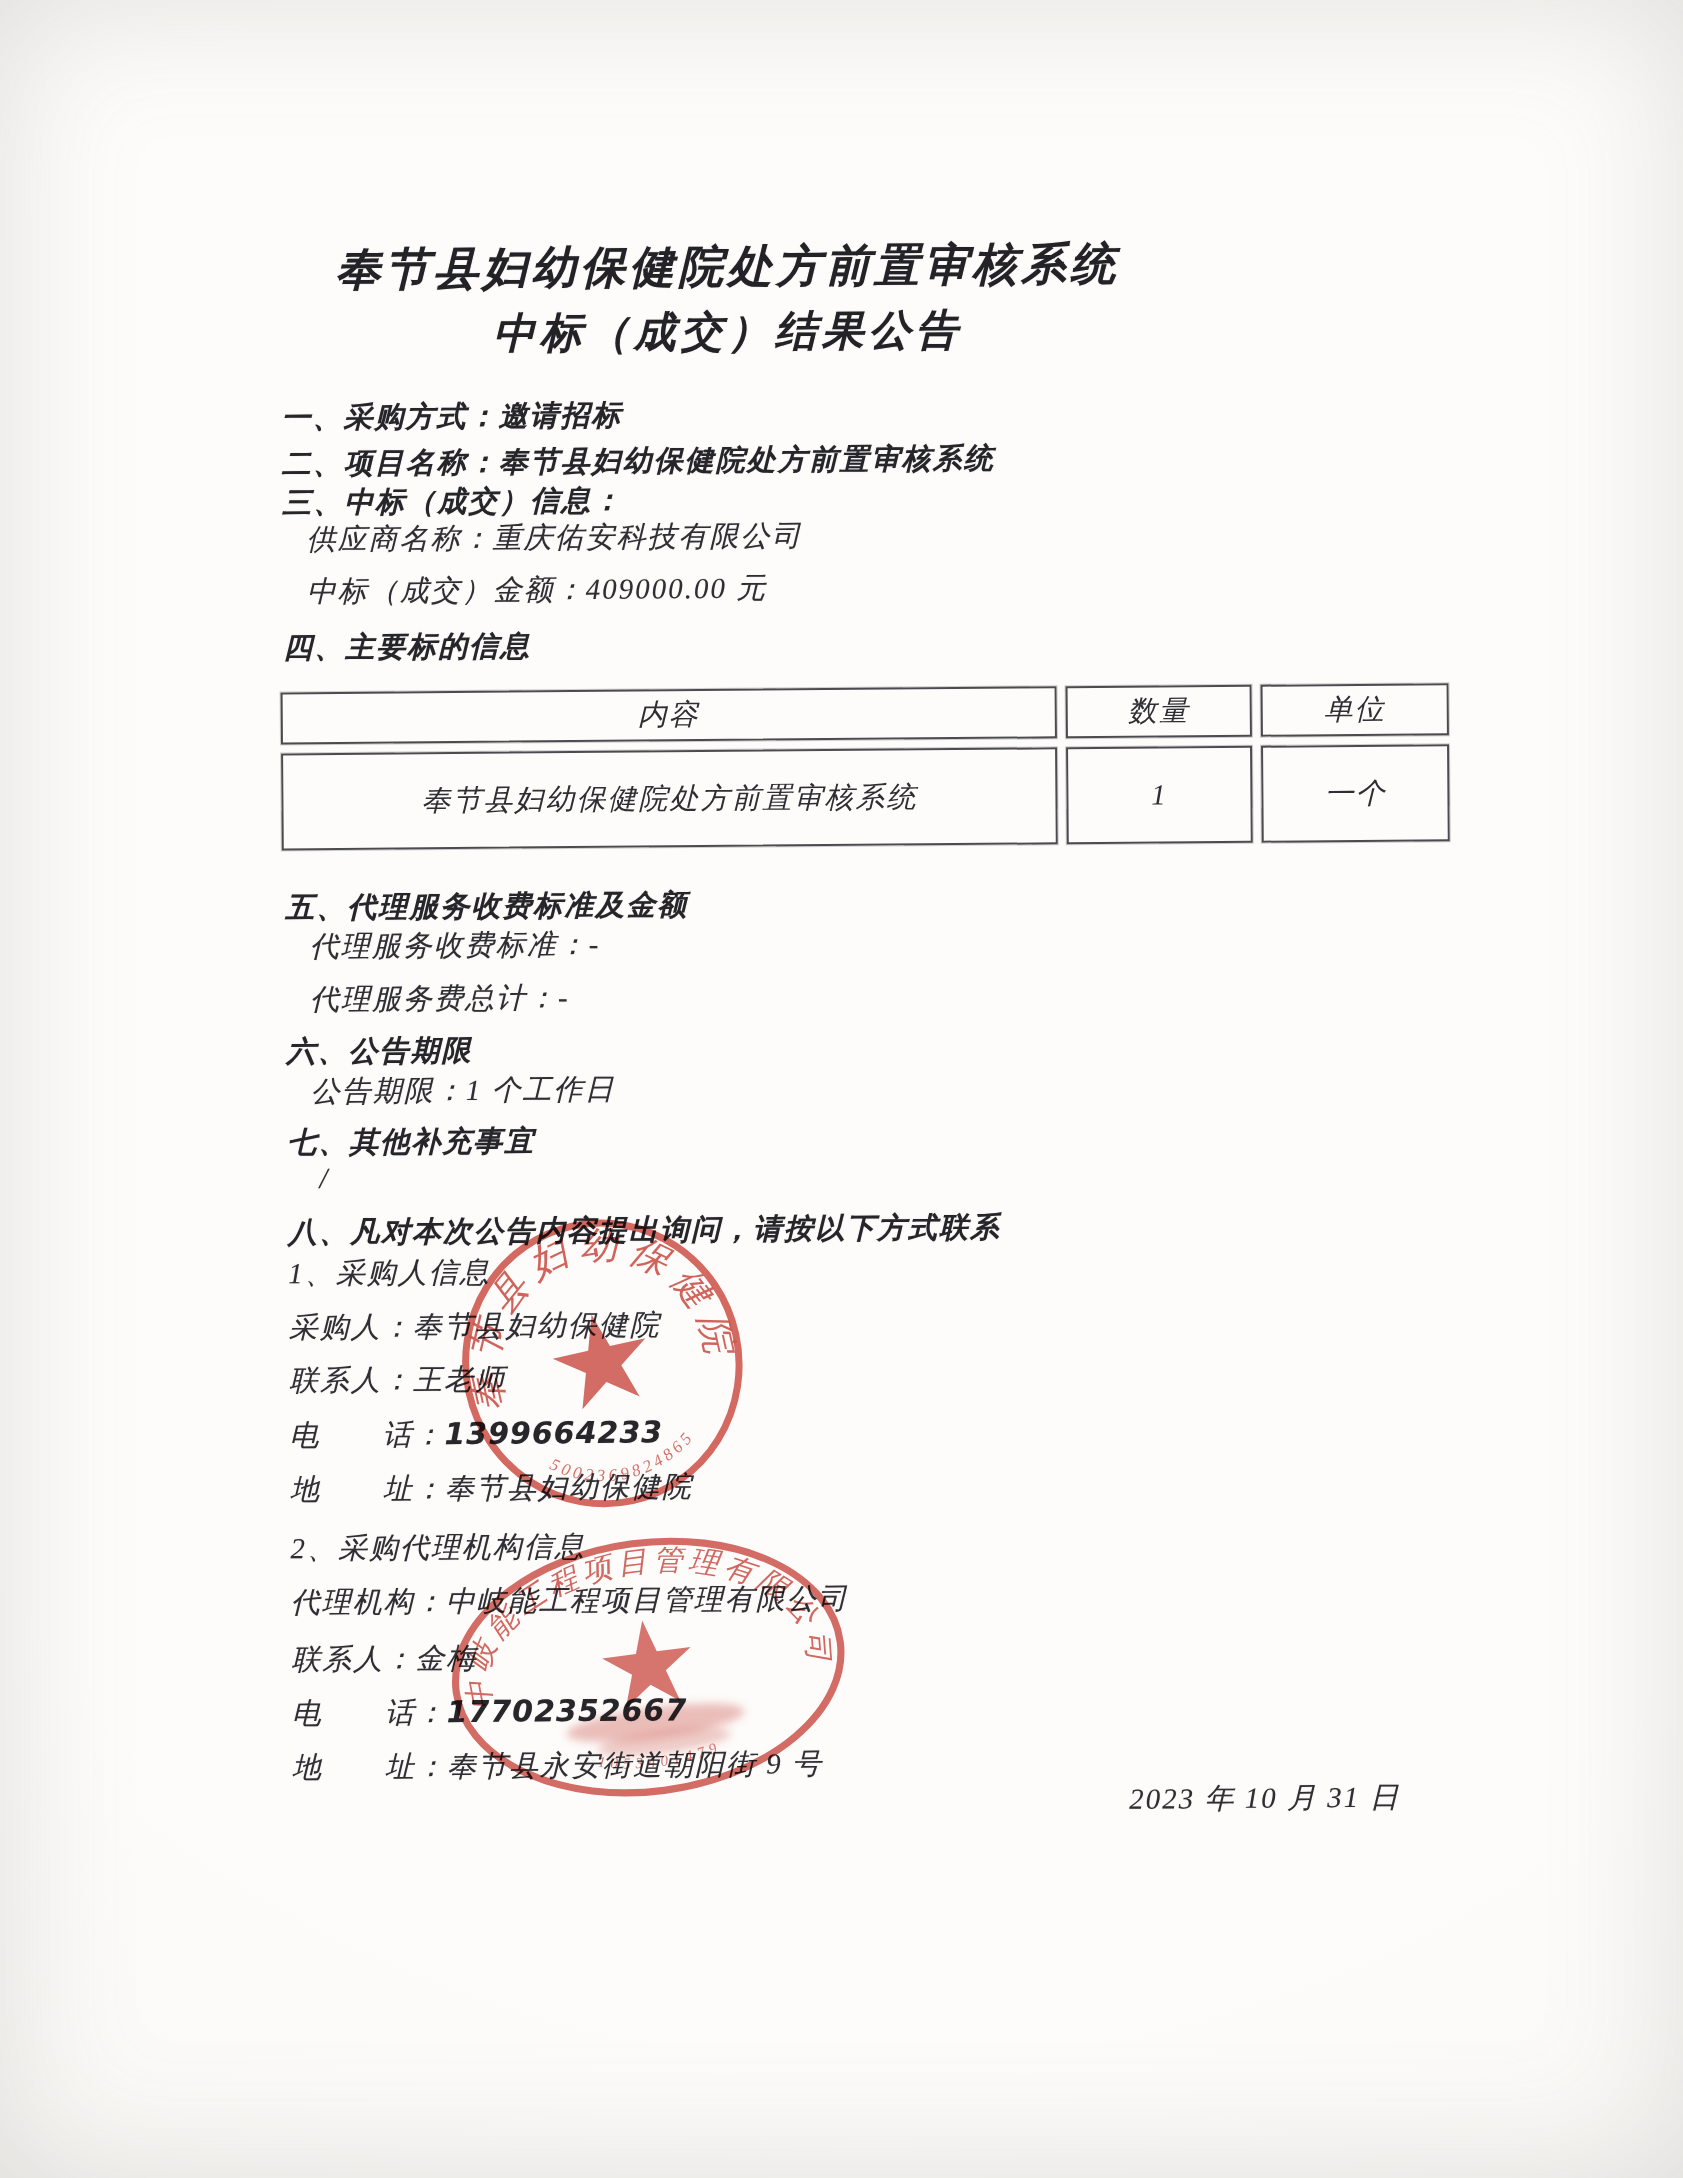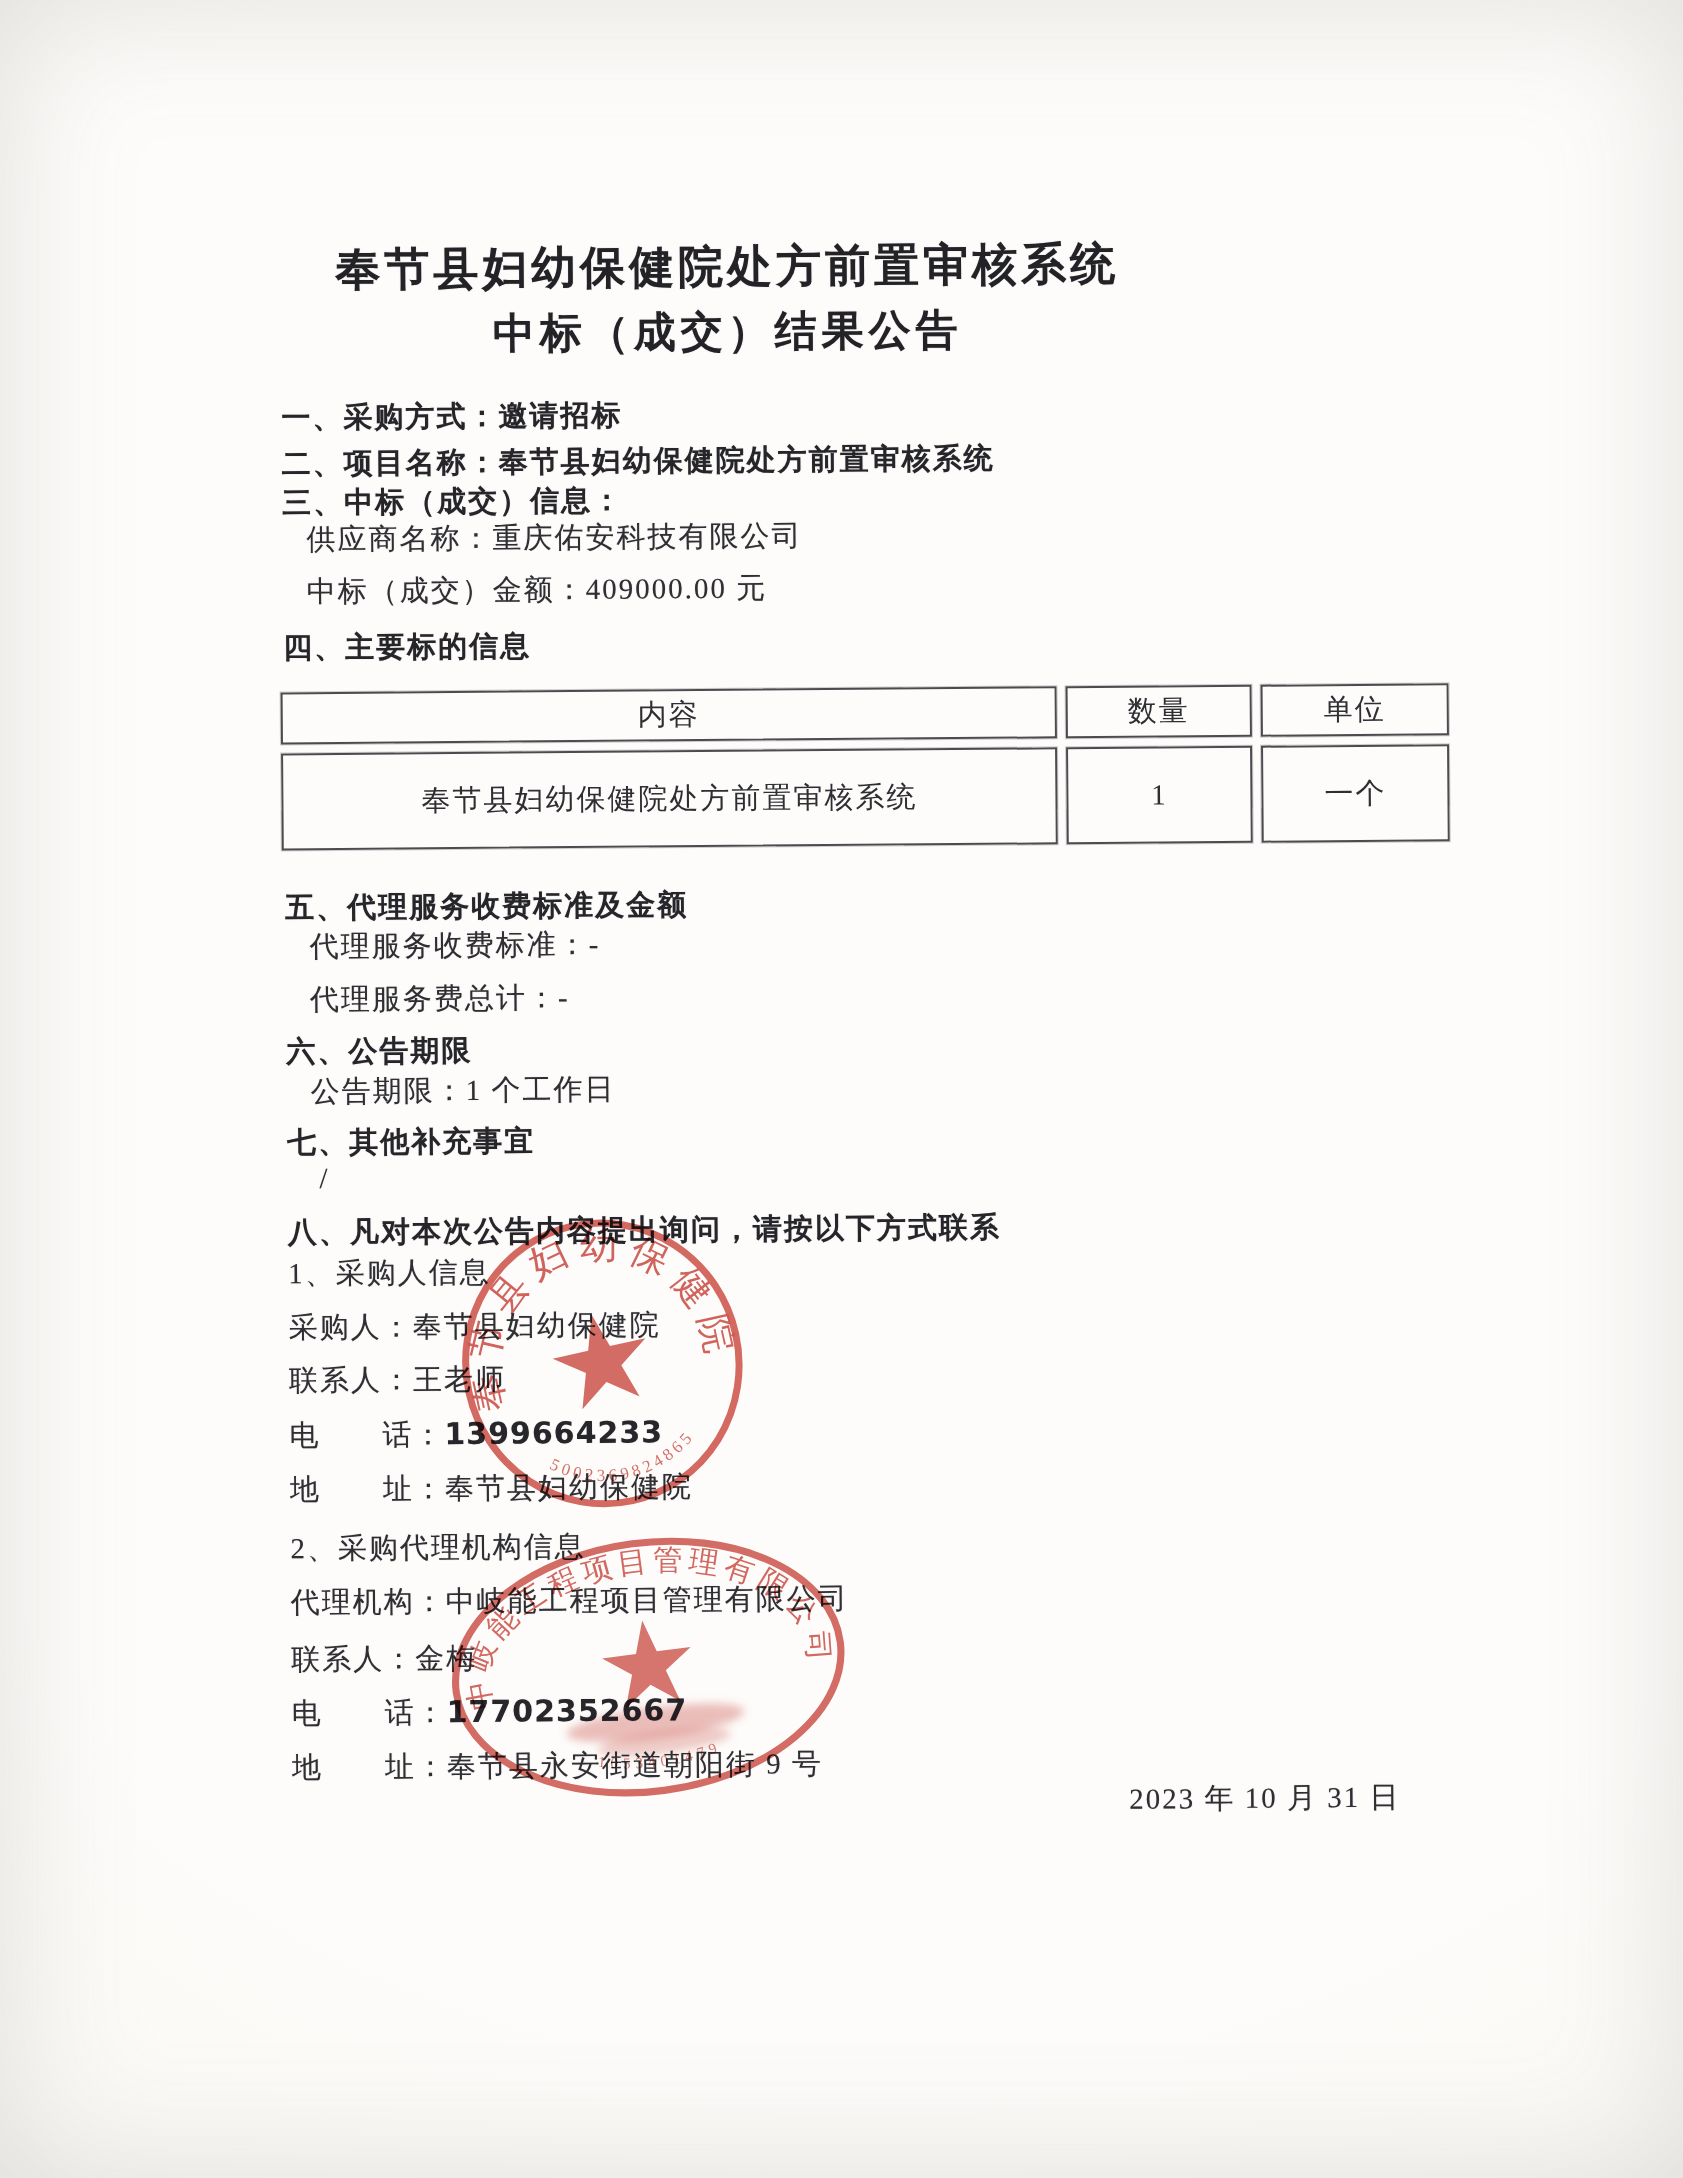--- a/index.html
+++ b/index.html
@@ -5,20 +5,21 @@
   html,body{margin:0;padding:0;}
   body{
     width:1683px;height:2178px;position:relative;overflow:hidden;
     background:#e8e7e3;
     font-family:"Liberation Serif","DejaVu Serif",serif;
   }
   .photo{
     position:absolute;inset:0;
     background:radial-gradient(ellipse 120% 90% at 52% 42%, #fdfcfa 55%, #faf9f6 75%, #f1f0ec 92%, #e5e4e0 100%);
     box-shadow:inset 0 0 139px rgba(118,116,108,.20);
+    font-style:italic;
   }
   .doc{
     position:absolute;inset:0;
     transform:rotate(-0.45deg);
     transform-origin:50% 40%;
   }
   .line{
     position:absolute;
     font-size:29px;letter-spacing:2px;color:#2e2e33;white-space:nowrap;
     text-shadow:0 0 1px rgba(46,46,52,.35);

